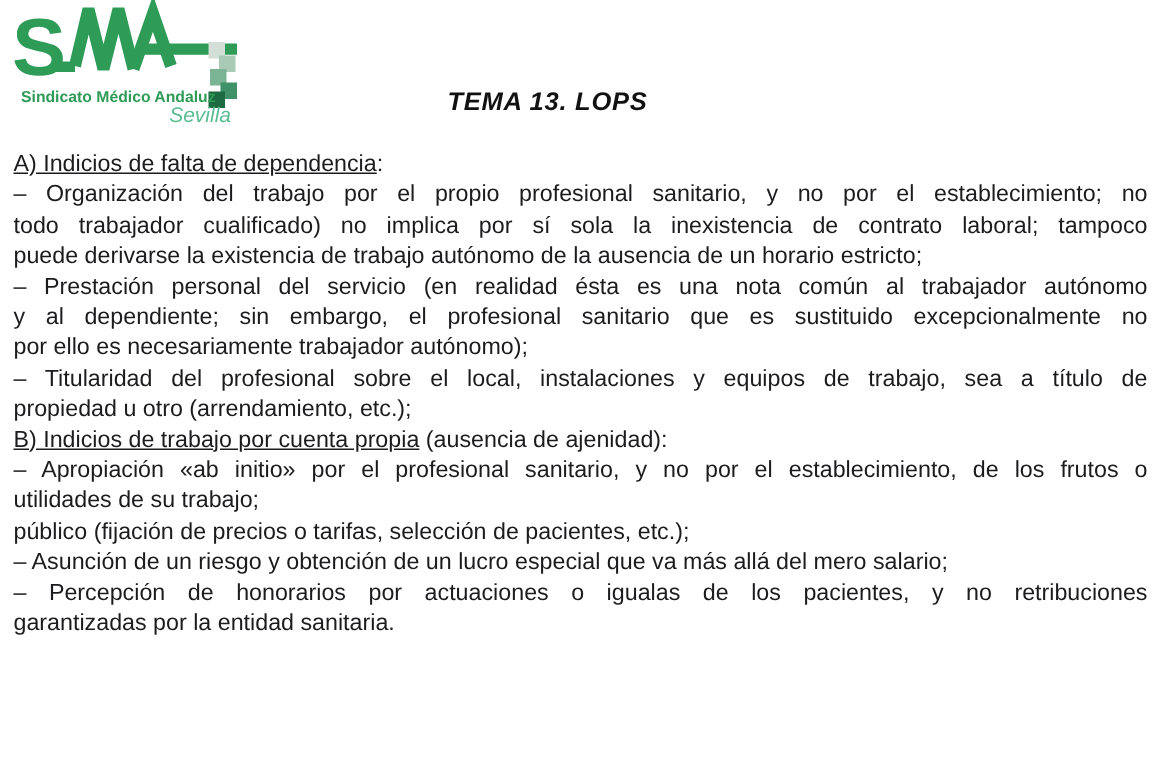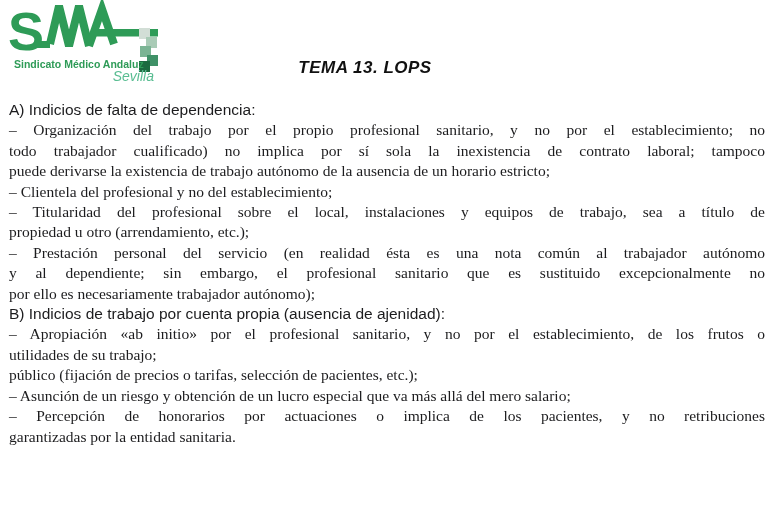--- a/index.html
+++ b/index.html
@@ -42,25 +42,24 @@
     position: absolute;
     top: 100px;
     left: 0;
     width: 774px;
     padding: 0 9px;
     box-sizing: border-box;
     font-size: 15.5px;
     line-height: 20.4px;
   }
   .heading-line { text-align: left; }
-  .heading-underline { }
+  .heading-underline { text-decoration: underline; }
   .tline {
     text-align: justify;
     text-align-last: justify;
-    font-family: Liberation Serif, serif;
   }
   .tline-last {
     text-align: center;
     text-align-last: left;
   }
 </style>
 </head>
 <body>
 
 <div class="page">
@@ -97,45 +96,42 @@
     <div class="heading-line">
       <span class="heading-underline">A) Indicios de falta de dependencia</span><span>:</span>
     </div>
 
     <div>
         <div class="tline">– Organización del trabajo por el propio profesional sanitario, y no por el establecimiento; no</div>
         <div class="tline">todo trabajador cualificado) no implica por sí sola la inexistencia de contrato laboral; tampoco</div>
         <div class="tline tline-last">puede derivarse la existencia de trabajo autónomo de la ausencia de un horario estricto;</div>
       </div>
     <div>
-        <div class="tline tline-last">– Clientela del profesional y no del establecimiento;</div>
+        <div class="tline">– Prestación personal del servicio (en realidad ésta es una nota común al trabajador autónomo</div>
+        <div class="tline">y al dependiente; sin embargo, el profesional sanitario que es sustituido excepcionalmente no</div>
+        <div class="tline tline-last">por ello es necesariamente trabajador autónomo);</div>
       </div>
     <div>
         <div class="tline">– Titularidad del profesional sobre el local, instalaciones y equipos de trabajo, sea a título de</div>
         <div class="tline tline-last">propiedad u otro (arrendamiento, etc.);</div>
-      </div>
-    <div>
-        <div class="tline">– Prestación personal del servicio (en realidad ésta es una nota común al trabajador autónomo</div>
-        <div class="tline">y al dependiente; sin embargo, el profesional sanitario que es sustituido excepcionalmente no</div>
-        <div class="tline tline-last">por ello es necesariamente trabajador autónomo);</div>
       </div>
 
     <div class="heading-line">
       <span class="heading-underline">B) Indicios de trabajo por cuenta propia</span><span> (ausencia de ajenidad):</span>
     </div>
 
     <div>
         <div class="tline">– Apropiación «ab initio» por el profesional sanitario, y no por el establecimiento, de los frutos o</div>
         <div class="tline tline-last">utilidades de su trabajo;</div>
       </div>
     <div>
         <div class="tline tline-last">público (fijación de precios o tarifas, selección de pacientes, etc.);</div>
       </div>
     <div>
         <div class="tline tline-last">– Asunción de un riesgo y obtención de un lucro especial que va más allá del mero salario;</div>
       </div>
     <div>
-        <div class="tline">– Percepción de honorarios por actuaciones o implica de los pacientes, y no retribuciones</div>
+        <div class="tline">– Percepción de honorarios por actuaciones o igualas de los pacientes, y no retribuciones</div>
         <div class="tline tline-last">garantizadas por la entidad sanitaria.</div>
       </div>
 
   </div>
 </div>
 
 </body></html>

